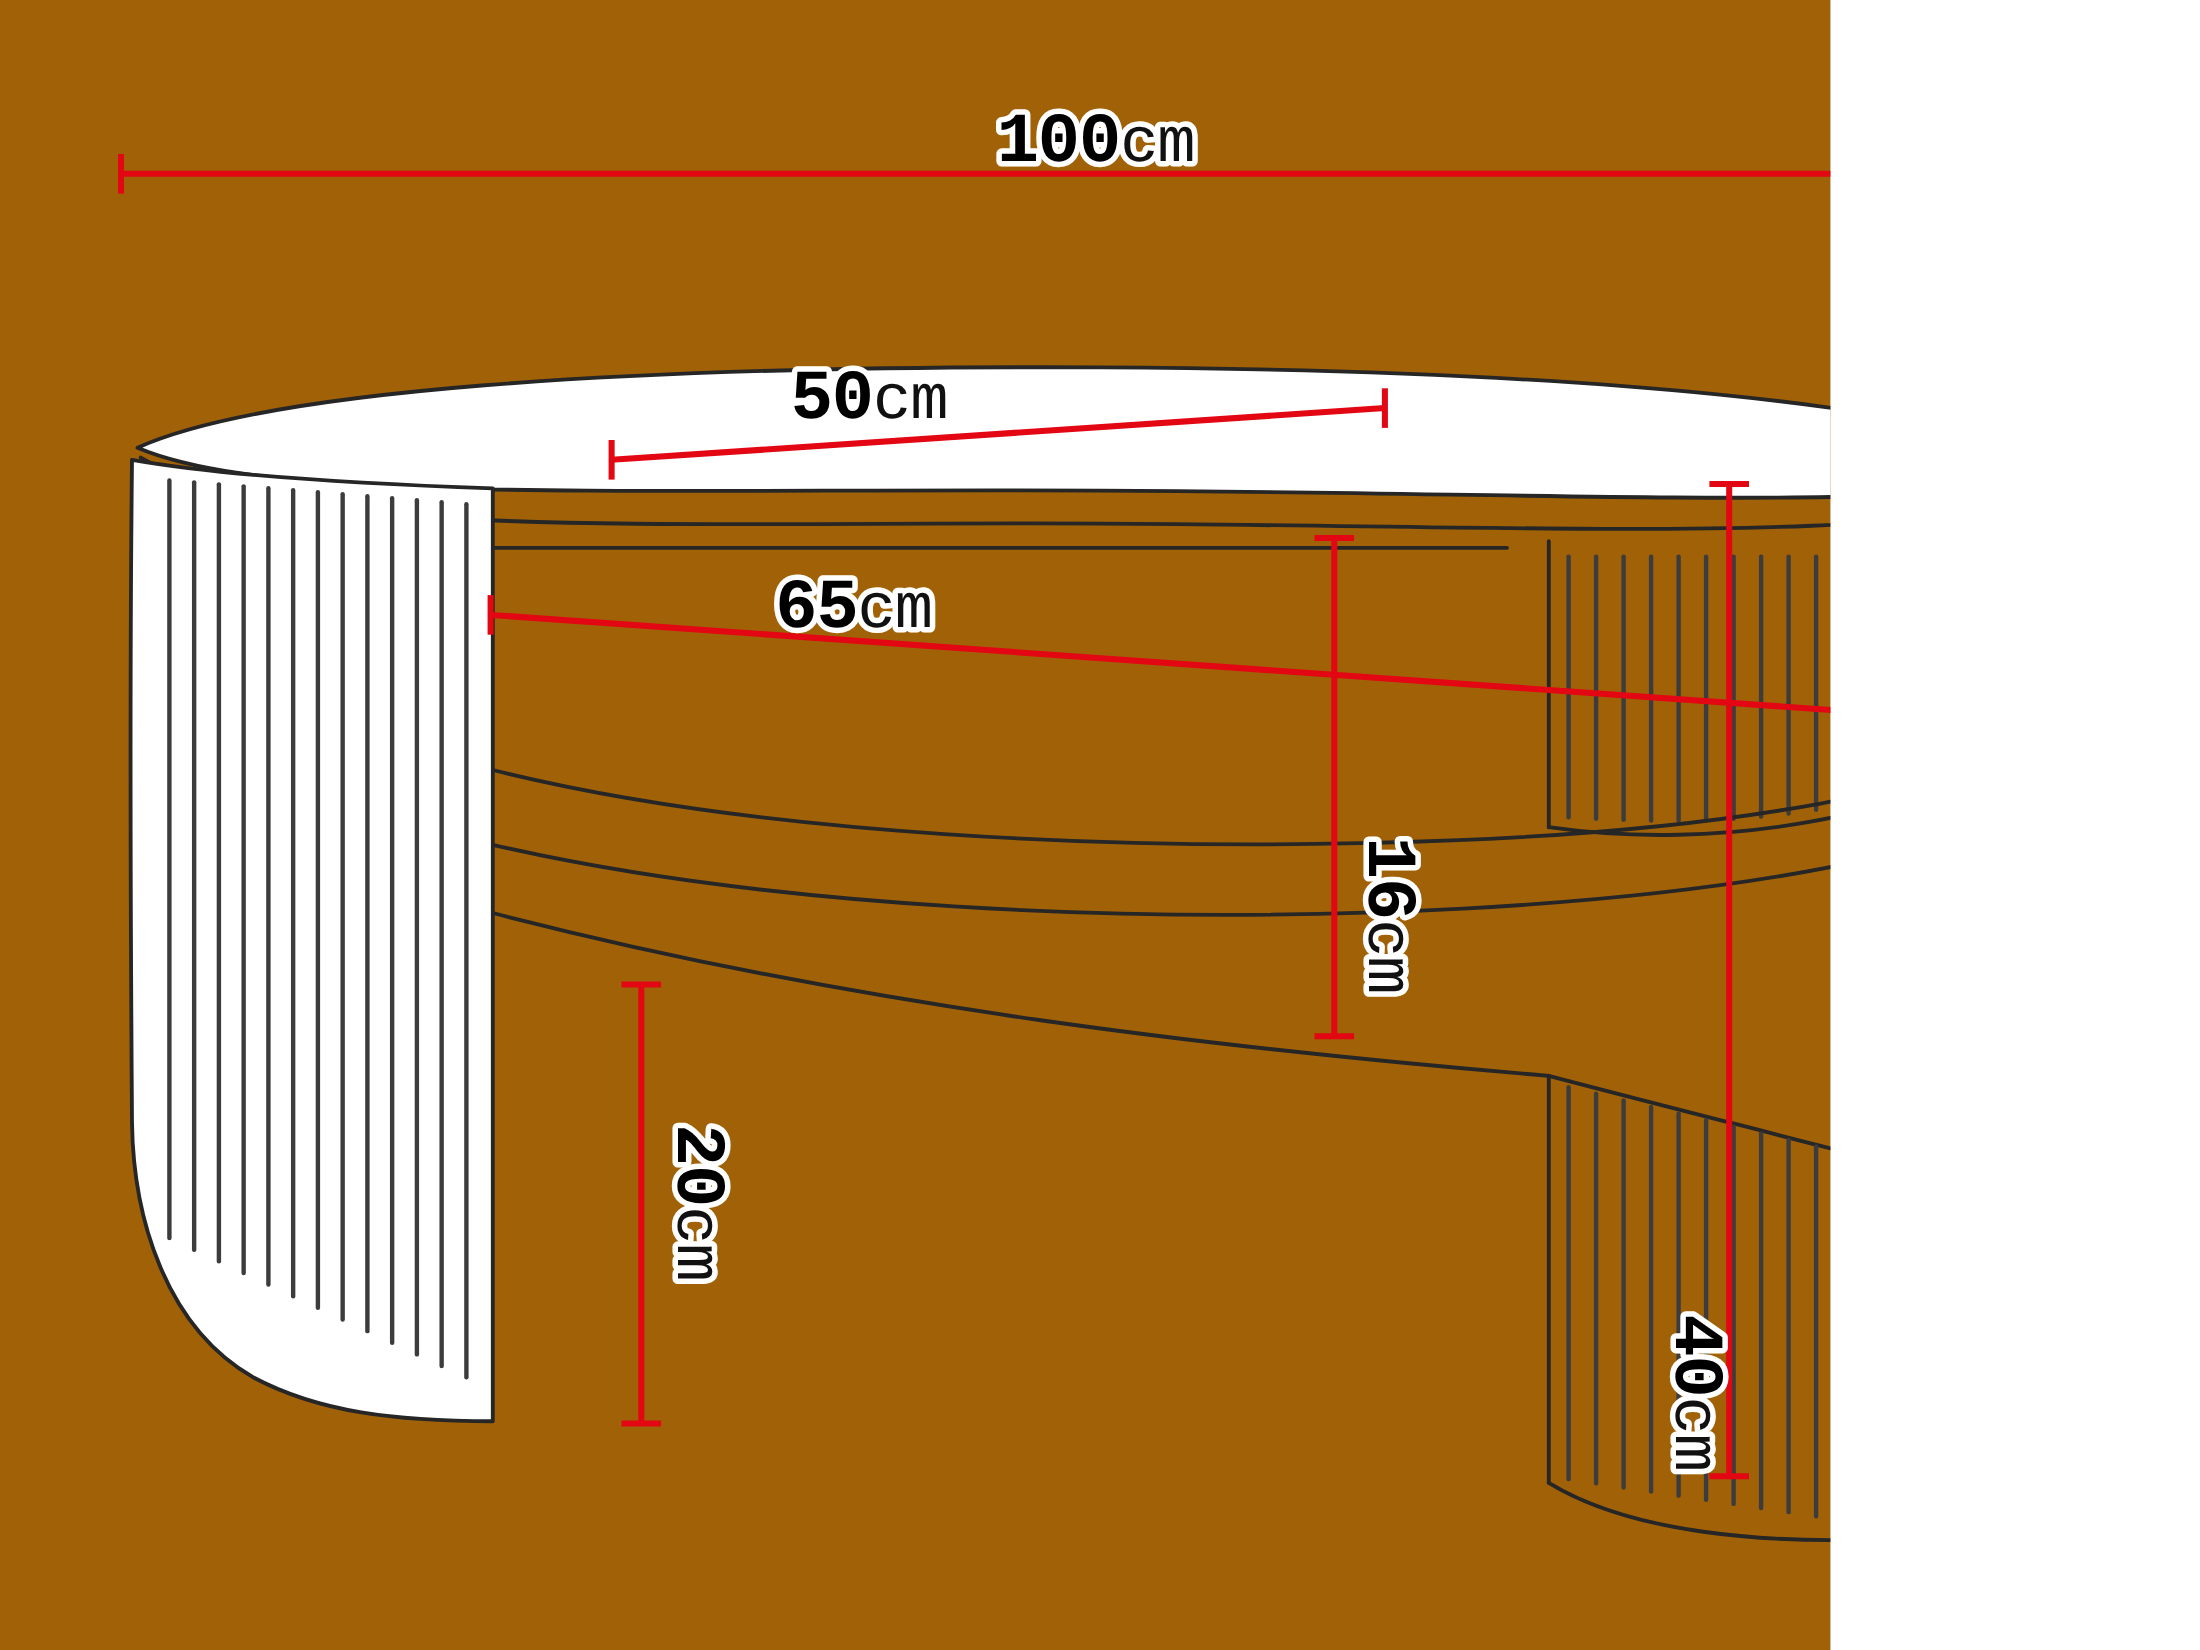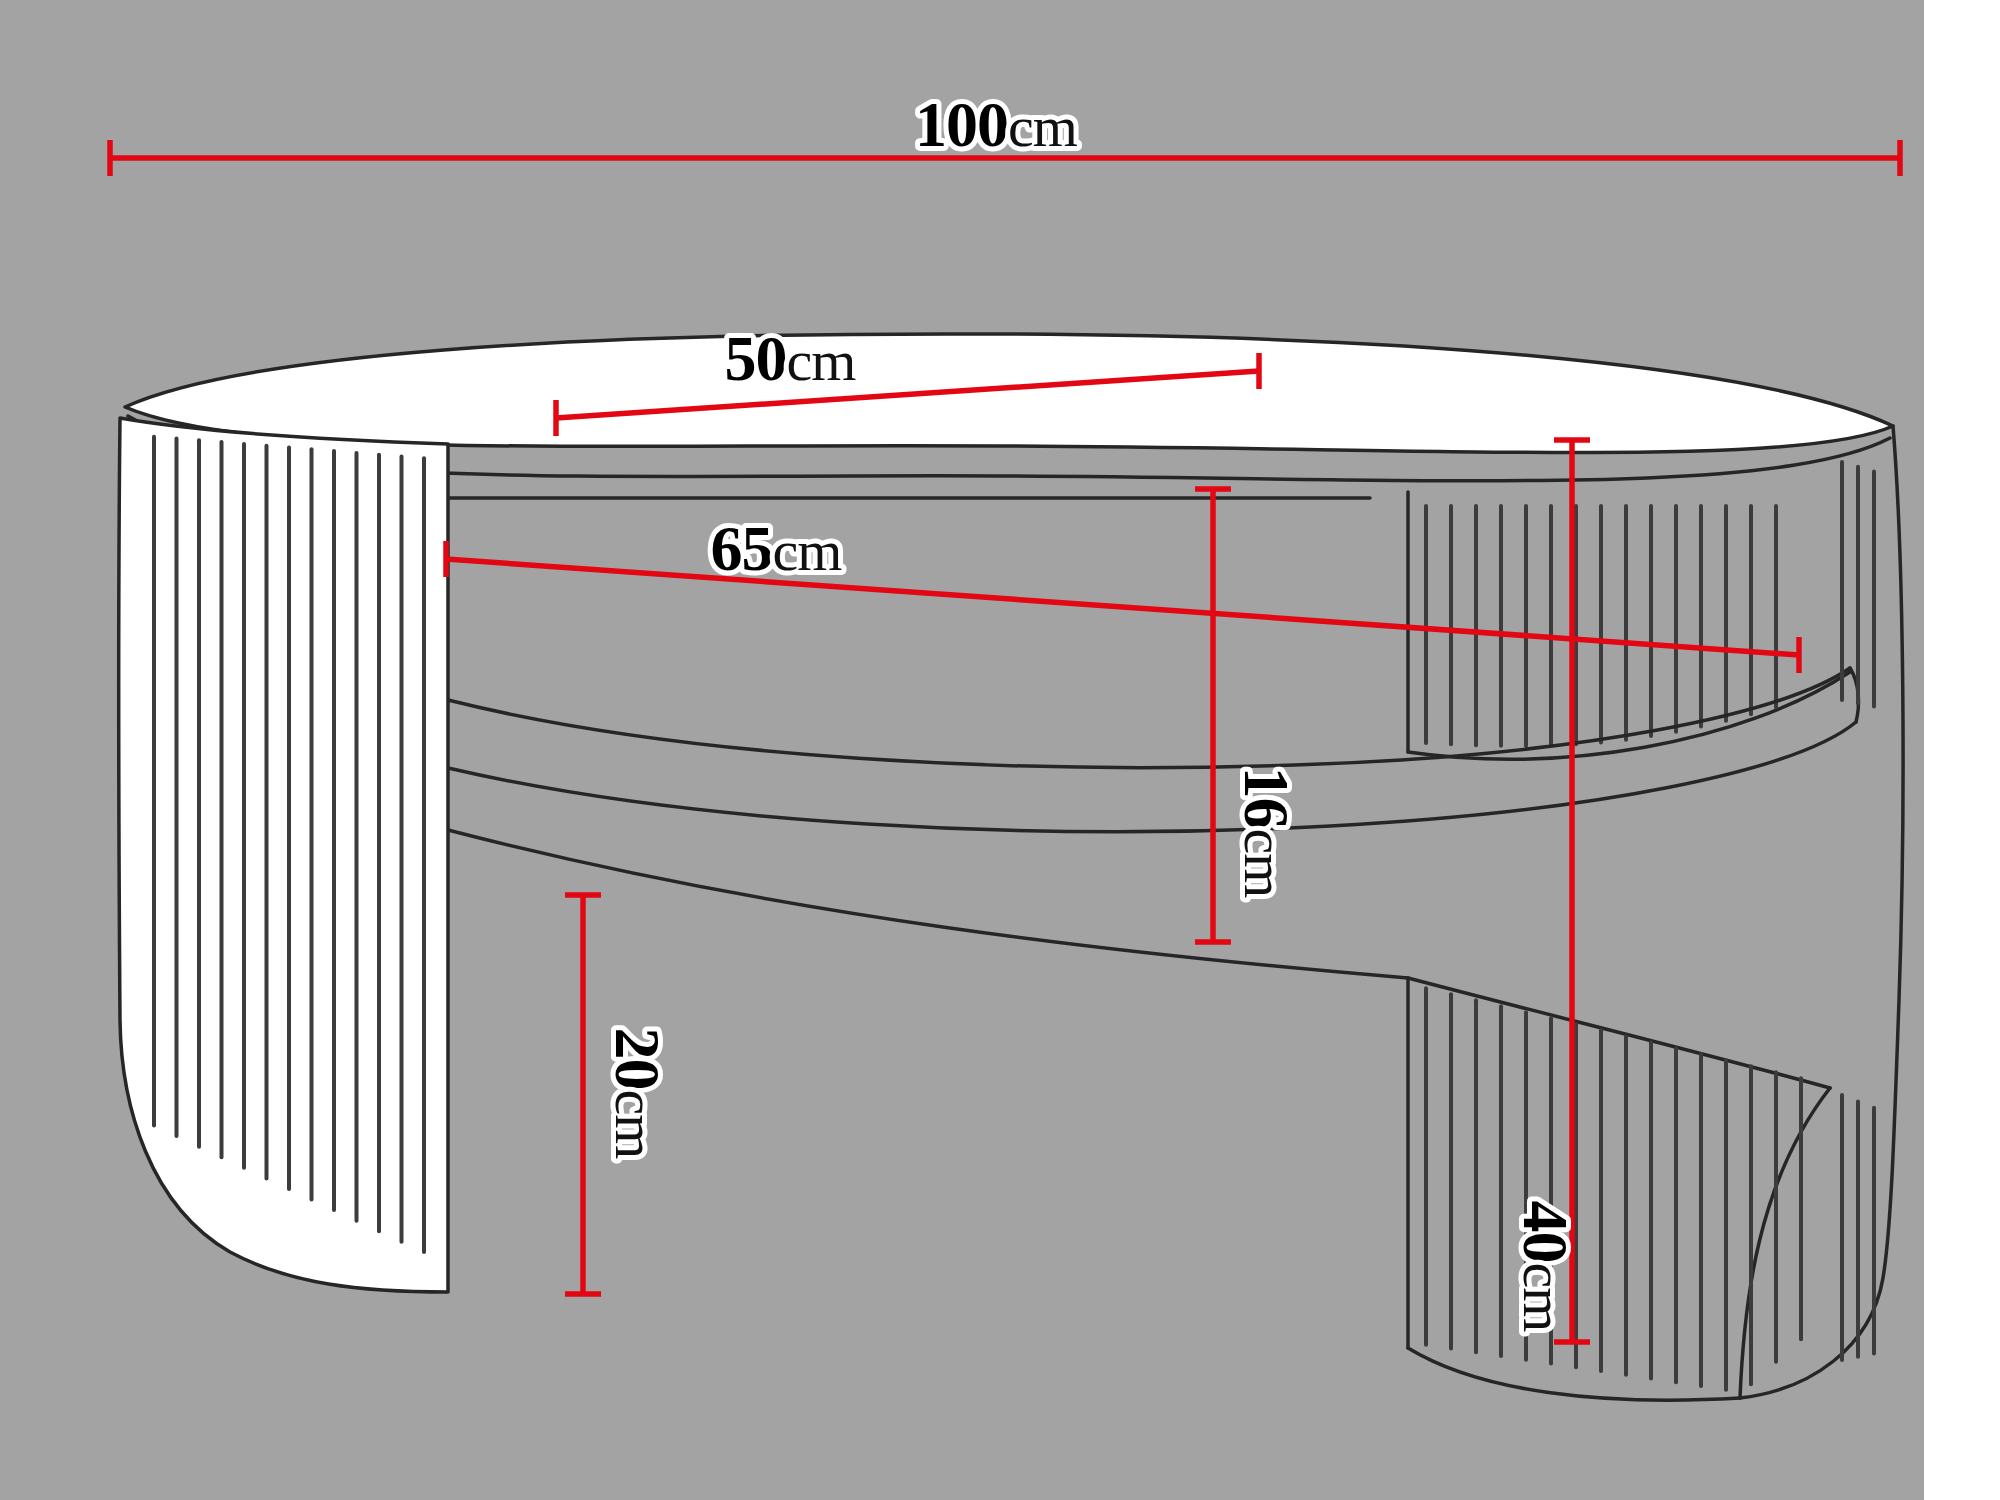--- a/index.html
+++ b/index.html
@@ -1,17 +1,17 @@
 <!DOCTYPE html>
 <html><head>
 <meta charset="utf-8">
 <style>
   html,body{margin:0;padding:0;background:#fff;}
-  .stage{position:relative;width:1924px;height:1500px;background:#a3a3a3;overflow:hidden;
-         font-family:Liberation Serif, serif;}
+  .stage{position:relative;width:1664px;height:1500px;background:#a16207;overflow:hidden;
+         font-family:Liberation Mono, monospace;}
   svg{display:block;}
   .outline{stroke:#262626;stroke-width:3.5;fill:none;stroke-linecap:round;stroke-linejoin:round;}
   .surface{fill:#ffffff;stroke:#262626;stroke-width:3.5;stroke-linejoin:round;}
   .slat{stroke:#3c3c3c;stroke-width:4;stroke-linecap:round;}
   .red{stroke:#e30613;stroke-width:5.5;fill:none;stroke-linecap:butt;}
   .dim{fill:#000;paint-order:stroke;stroke:#ffffff;stroke-width:10px;stroke-linejoin:round;}
   .num{font-weight:700;font-size:64px;letter-spacing:-1px;}
   .unit{font-weight:400;font-size:58px;letter-spacing:-1px;fill:#111;}
 </style>
 </head>

